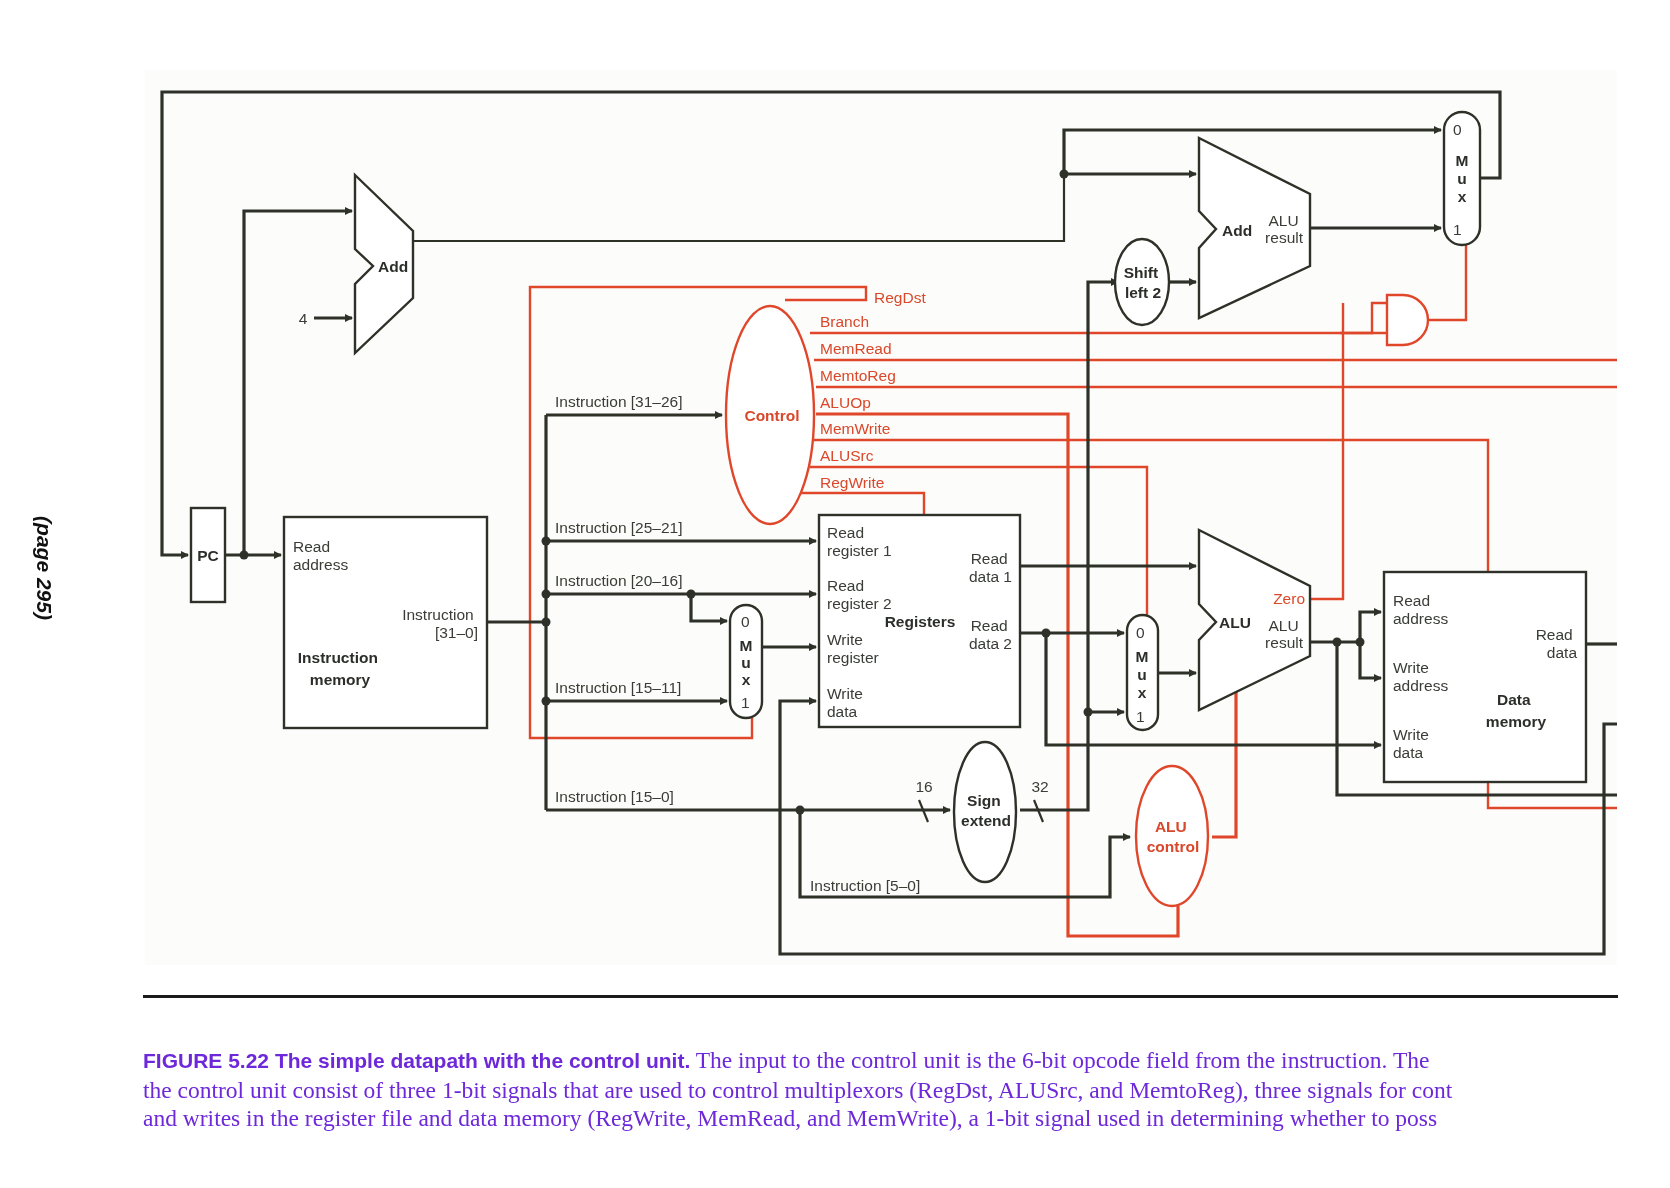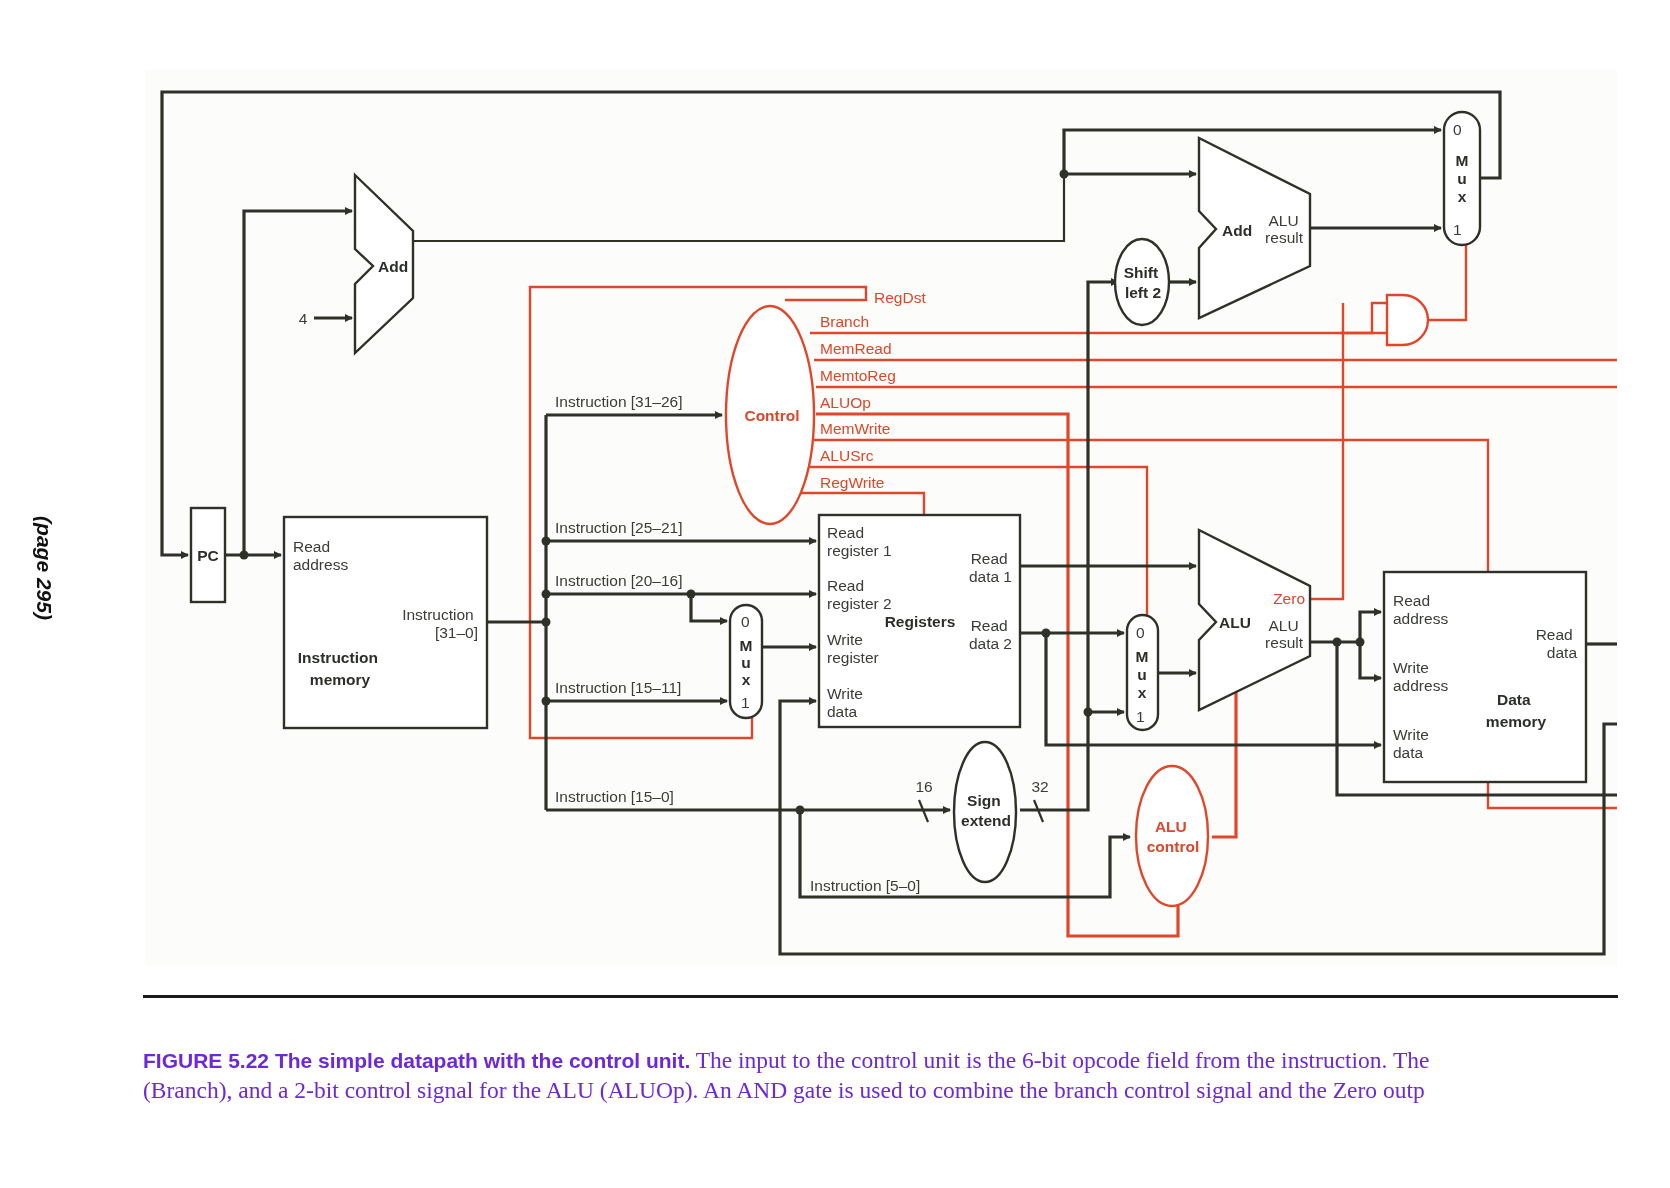--- a/index.html
+++ b/index.html
@@ -313,14 +313,15 @@
       <tspan x="1516" dy="22">memory</tspan>
     </text>
   </g>
 </svg>
 
 <div id="right-crop"></div>
 
 <div id="caption-rule"></div>
 <div id="caption">
   <span class="cap-line"><span class="cap-title">FIGURE 5.22 The simple datapath with the control unit.</span><span> The input to the control unit is the 6-bit opcode field from the instruction. The</span></span>
-  <span class="cap-line">(Branch), and a 2-bit control signal for the ALU (ALUOp). An AND gate is used to combine the branch control signal and the Zero outp</span>
+  <span class="cap-line">the control unit consist of three 1-bit signals that are used to control multiplexors (RegDst, ALUSrc, and MemtoReg), three signals for cont</span>
+  <span class="cap-line">and writes in the register file and data memory (RegWrite, MemRead, and MemWrite), a 1-bit signal used in determining whether to poss</span>
 </div>
 
 </body></html>

